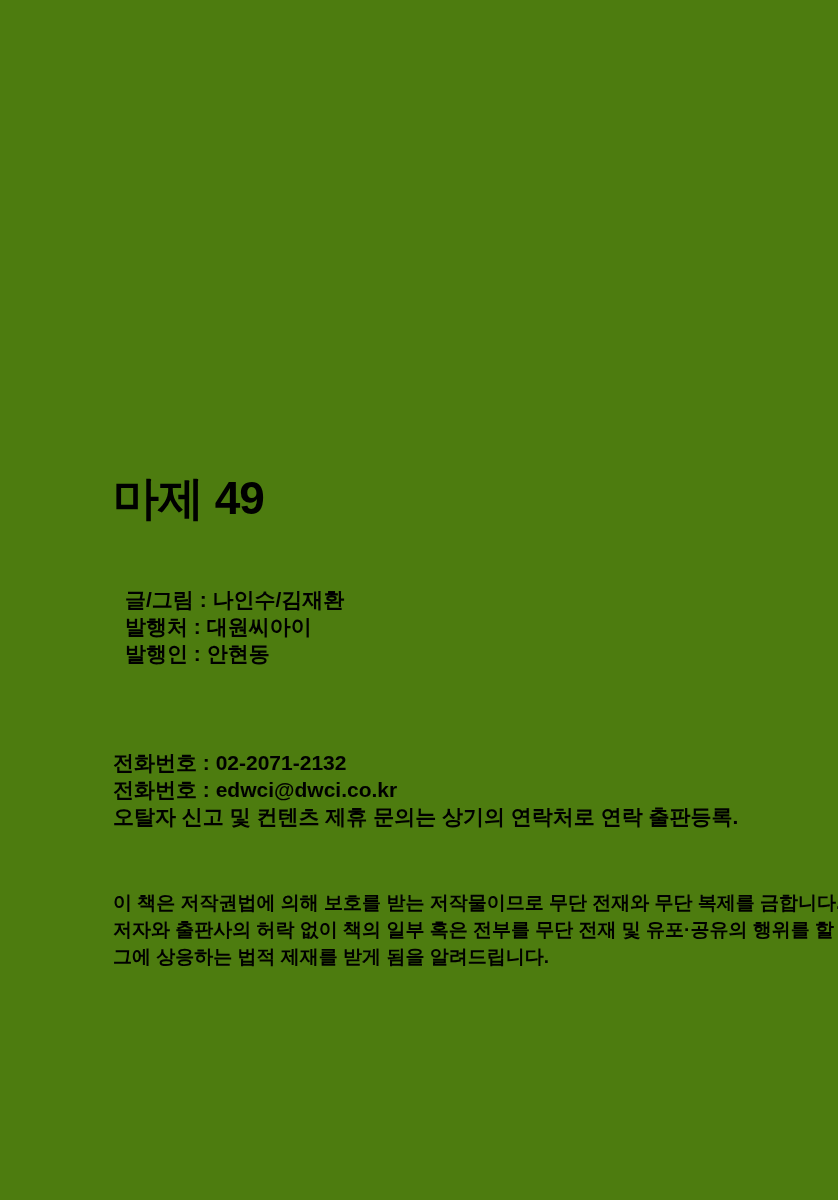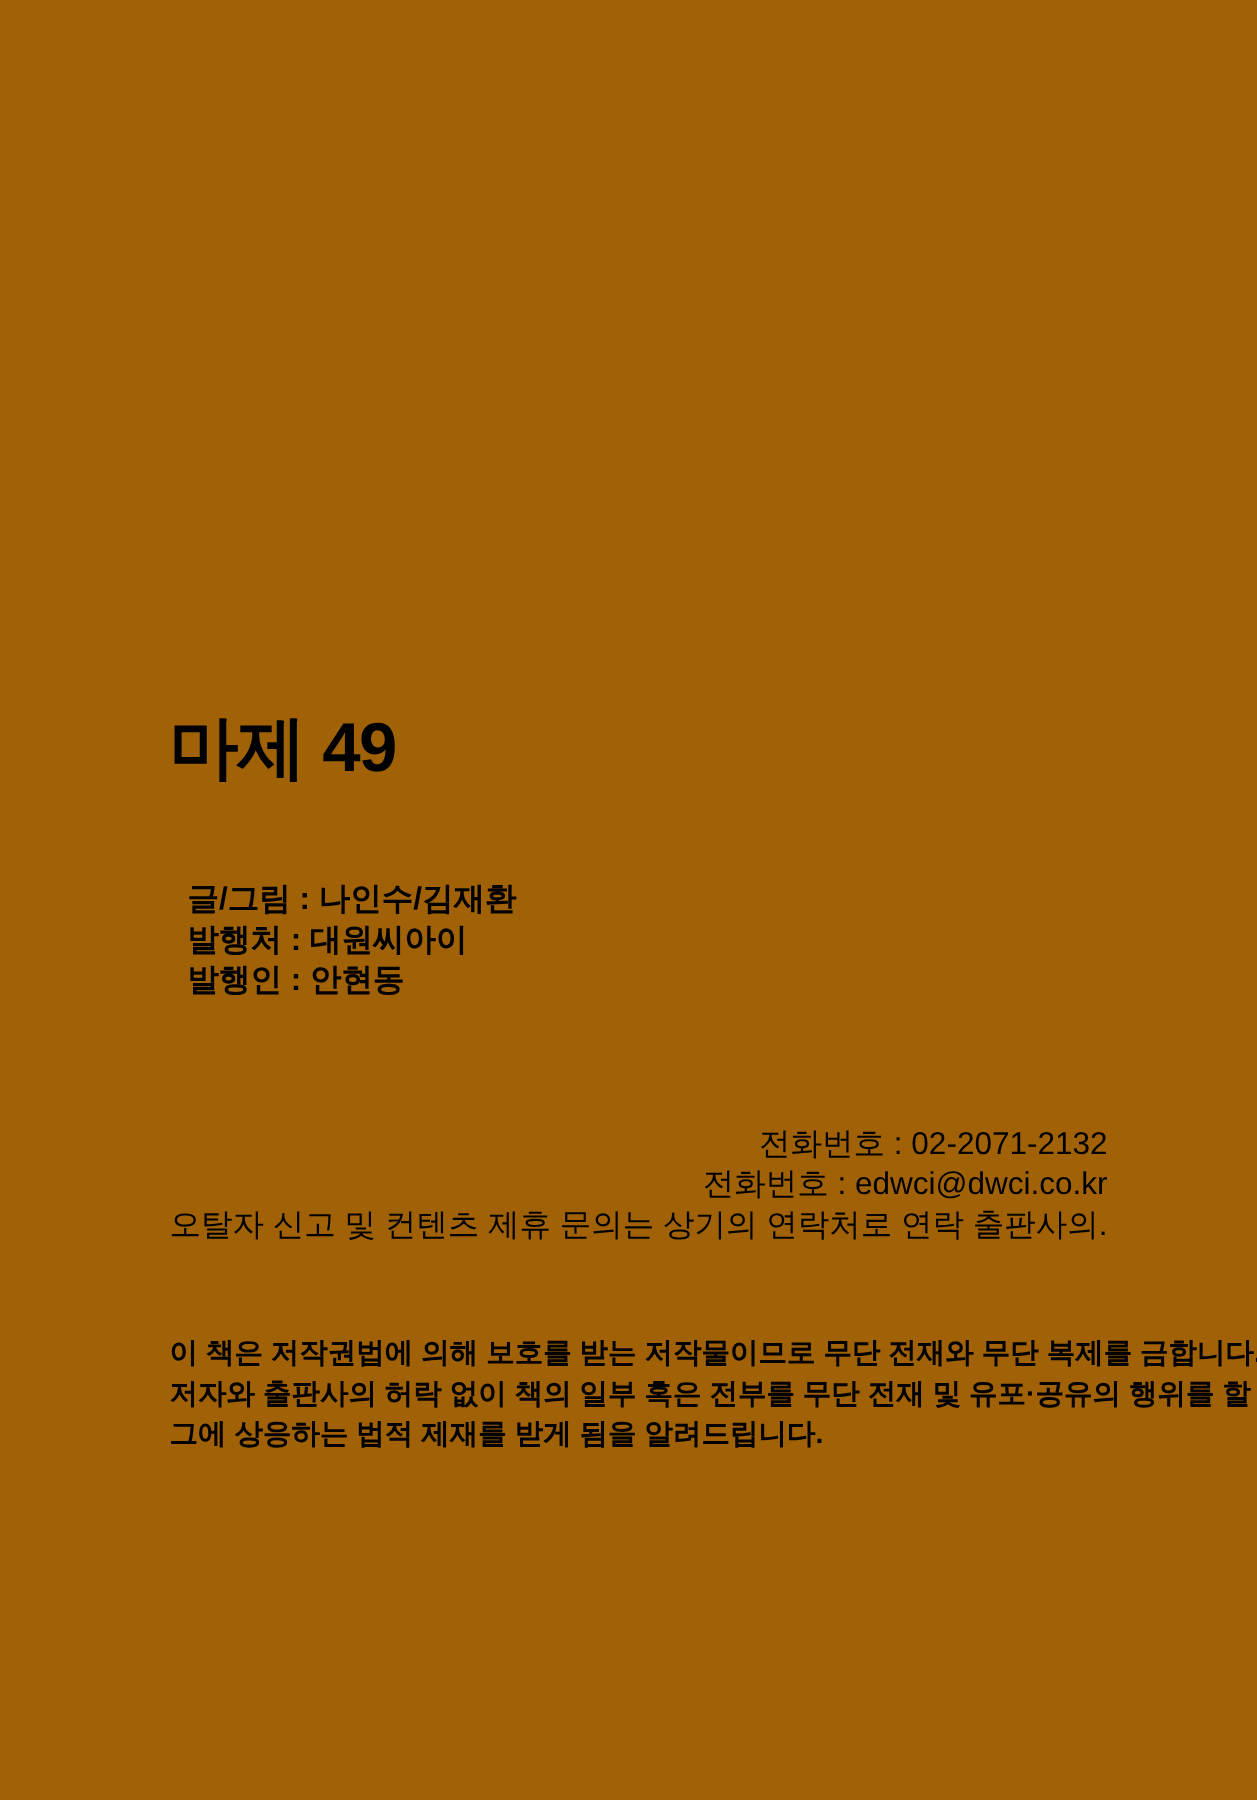--- a/index.html
+++ b/index.html
@@ -4,21 +4,21 @@
 <style>
   html, body {
     margin: 0;
     padding: 0;
     background: #ffffff;
   }
   .page {
     position: relative;
     width: 838px;
     height: 1200px;
-    background: #a16207;
+    background: #4d7c0f;
     overflow: hidden;
     font-family: "Liberation Sans", sans-serif;
     color: #000000;
   }
   .book-title {
     position: absolute;
     left: 113px;
     top: 444px;
     font-size: 46px;
     font-weight: 800;
@@ -42,23 +42,22 @@
     font-size: 21px;
     font-weight: 700;
     line-height: 27px;
     margin-left: 12px;
   }
   .contact-block {
     position: absolute;
     left: 113px;
     top: 749px;
     font-size: 21px;
-    font-weight: 400;
+    font-weight: 700;
     line-height: 27px;
-    text-align: right;
   }
   .legal-block {
     position: absolute;
     left: 113px;
     top: 889px;
     font-size: 19px;
     font-weight: 700;
     line-height: 27px;
   }
   .text-line {
@@ -75,21 +74,21 @@
 
   <div class="info-block">
     <div class="text-line">글/그림 : 나인수/김재환</div>
     <div class="text-line">발행처 : 대원씨아이</div>
     <div class="text-line">발행인 : 안현동</div>
   </div>
 
   <div class="contact-block">
     <div class="text-line">전화번호 : 02-2071-2132</div>
     <div class="text-line">전화번호 : edwci@dwci.co.kr</div>
-    <div class="text-line">오탈자 신고 및 컨텐츠 제휴 문의는 상기의 연락처로 연락 출판사의.</div>
+    <div class="text-line">오탈자 신고 및 컨텐츠 제휴 문의는 상기의 연락처로 연락 출판등록.</div>
   </div>
 
   <div class="legal-block">
     <div class="text-line">이 책은 저작권법에 의해 보호를 받는 저작물이므로 무단 전재와 무단 복제를 금합니다.</div>
     <div class="text-line">저자와 출판사의 허락 없이 책의 일부 혹은 전부를 무단 전재 및 유포·공유의 행위를 할 경우</div>
     <div class="text-line">그에 상응하는 법적 제재를 받게 됨을 알려드립니다.</div>
   </div>
 
 </div>
 

